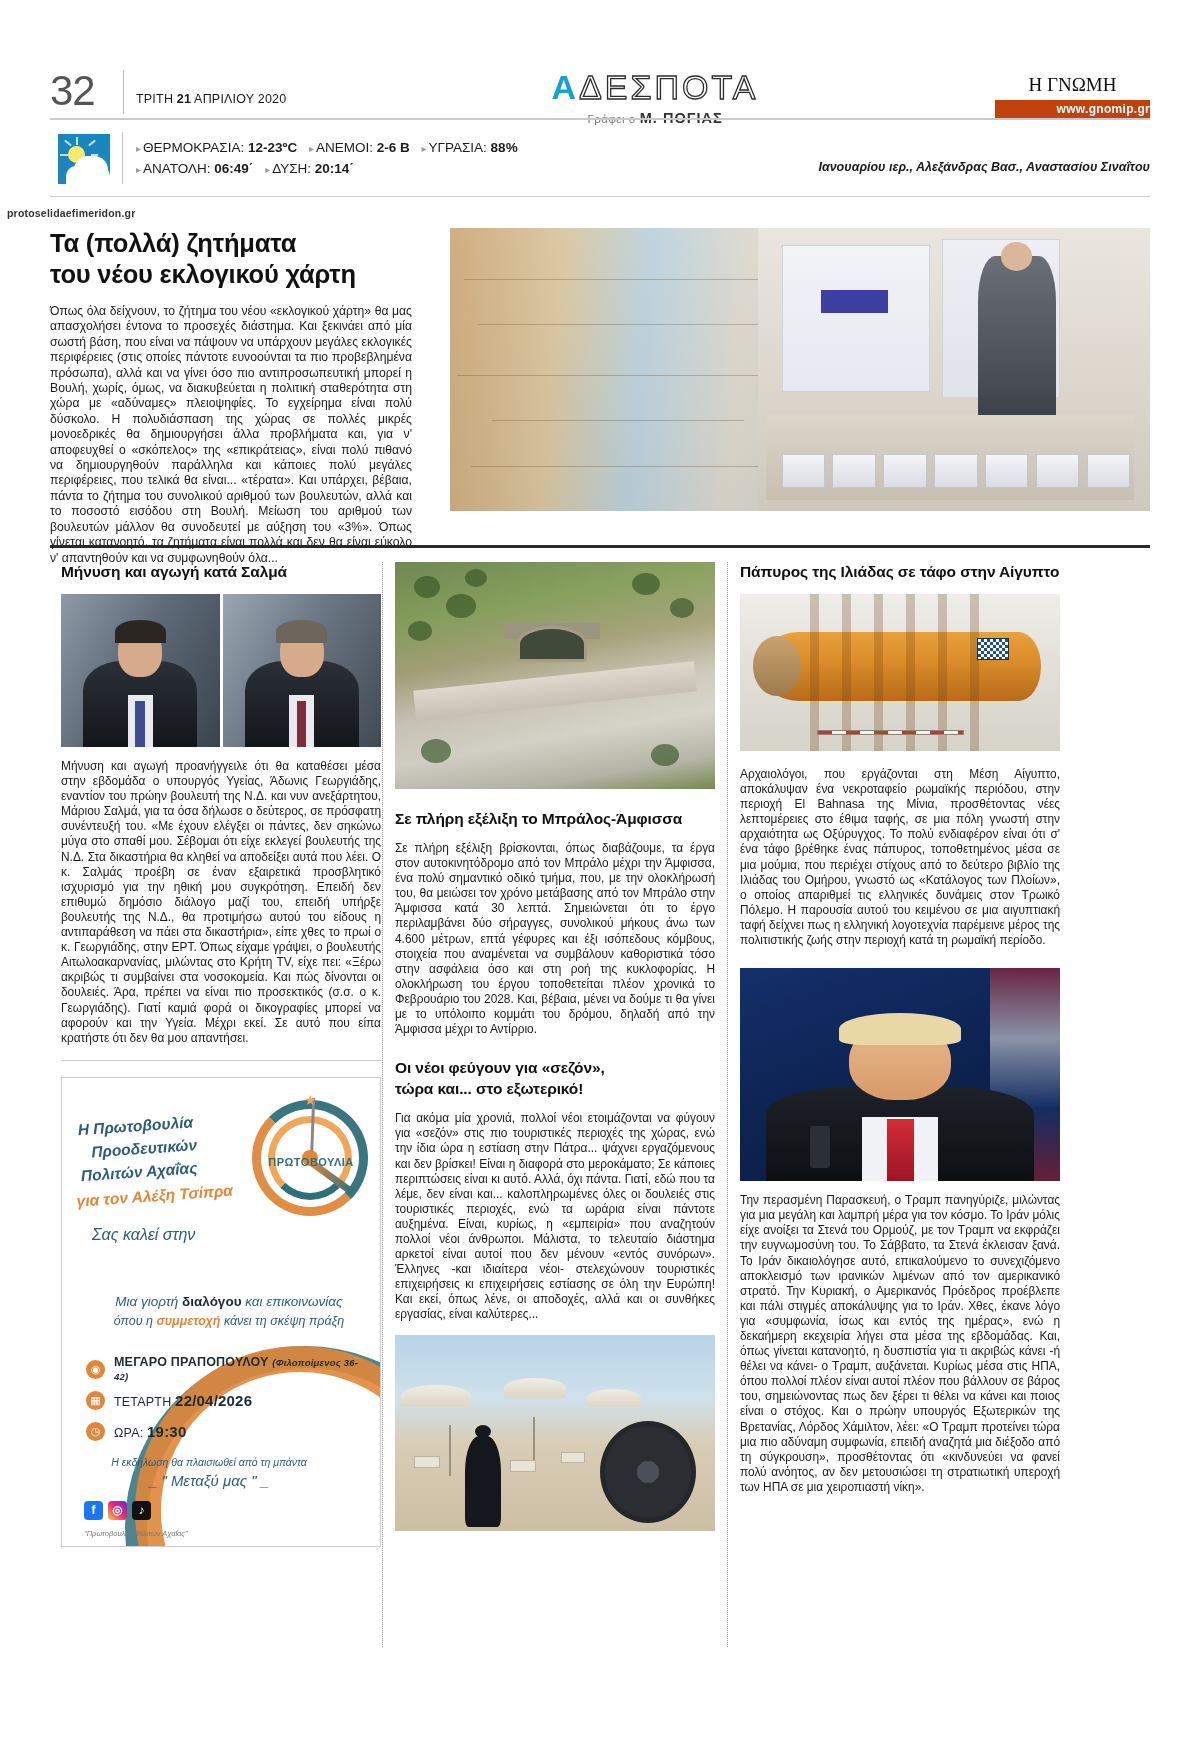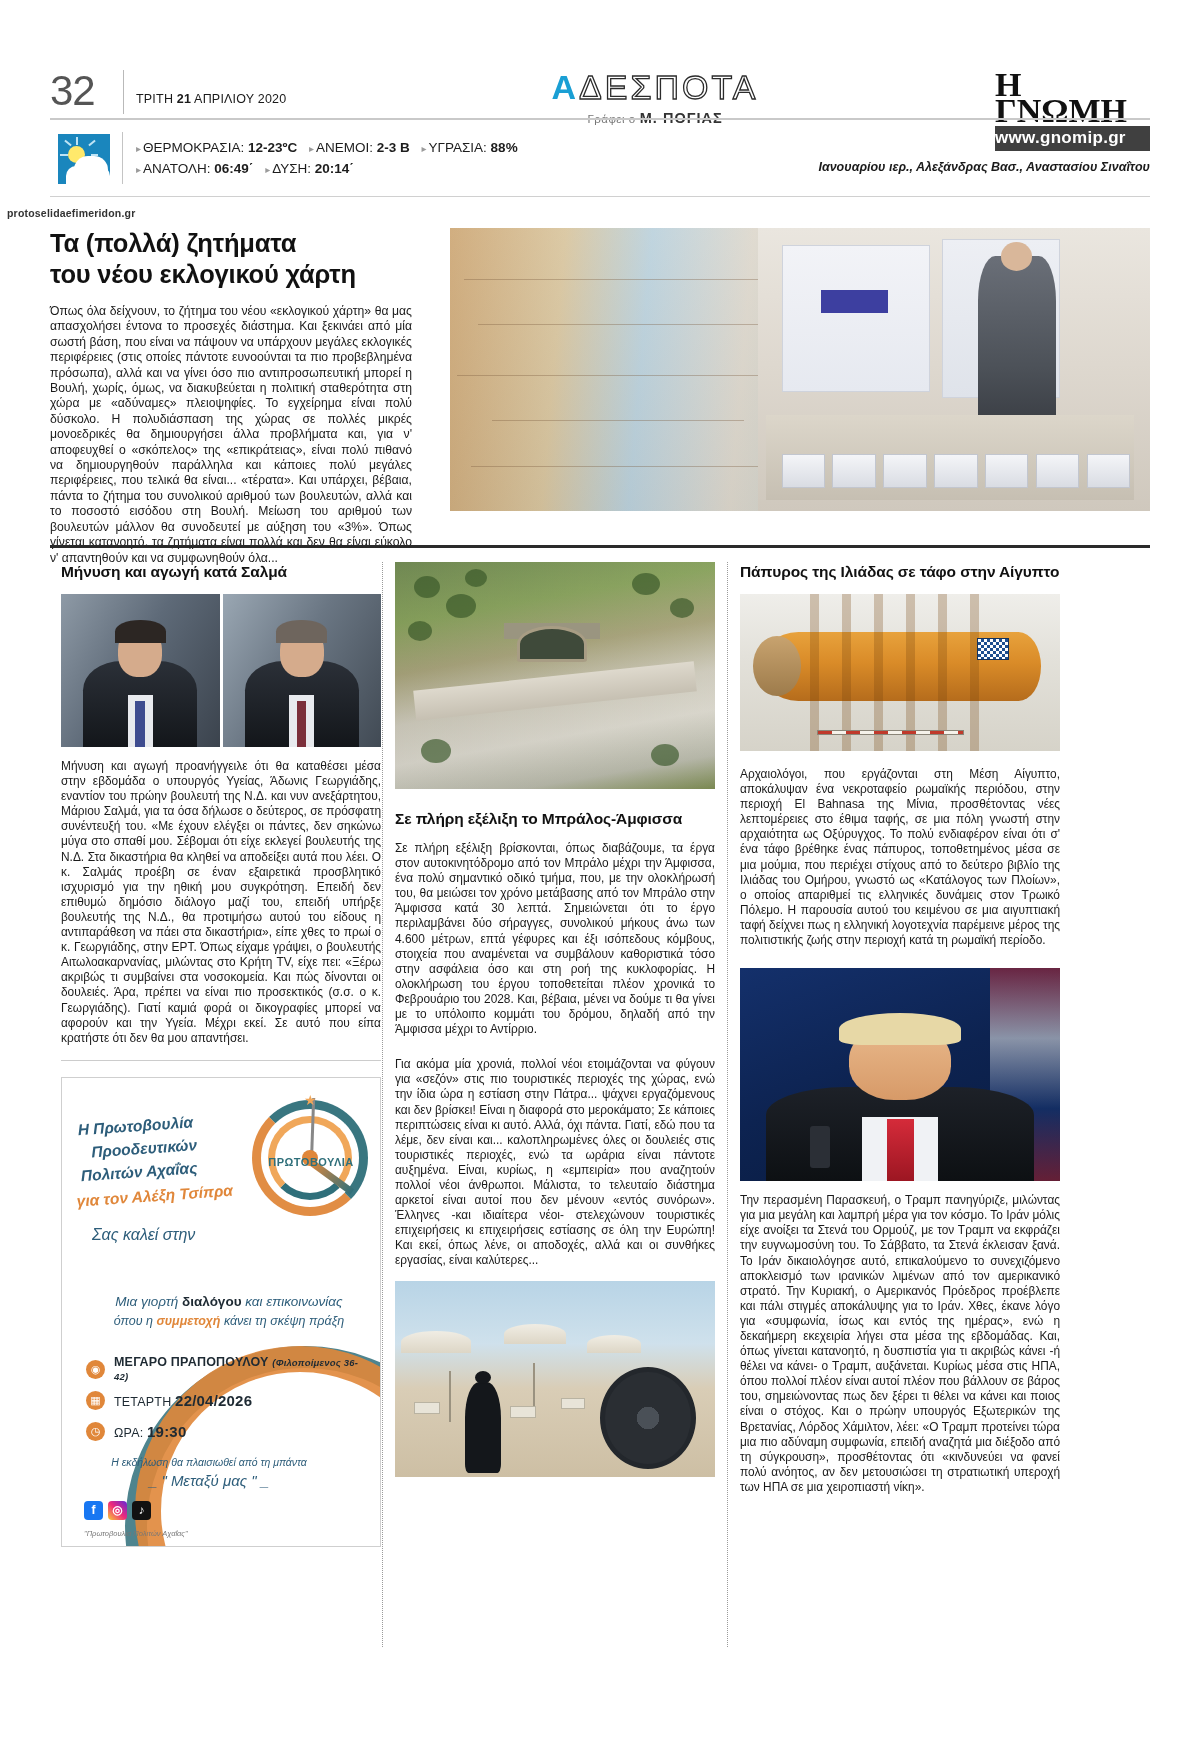--- a/index.html
+++ b/index.html
@@ -50,27 +50,27 @@
     font-size: 13px; color: #333; margin-top: 4px; letter-spacing: .5px;
     font-family: "Liberation Sans", sans-serif;
   }
   .cb-sub .light { color: #777; font-size: 11.5px; }
   .cb-sub b { font-weight: 700; font-size: 14.5px; letter-spacing: 1px;}
 
   .logo-block {
     position: absolute; right: 0px; top: 2px; width: 155px;
   }
   .logo-main {
-    font-size: 34px; font-weight: 700; letter-spacing: 0px;
+    font-size: 19px; font-weight: 400; letter-spacing: 0px;
     font-family: "Liberation Serif", serif;
-    color: #111; text-align: left; line-height: 26px;
+    color: #111; text-align: center; line-height: 26px;
   }
   .logo-url {
-    background: #404040; color: #fff; font-size: 17px; font-weight: 700;
-    text-align: left; padding: 2px 0 3px; margin-top: 2px; letter-spacing: .3px;
+    background: #c2410c; color: #fff; font-size: 12px; font-weight: 700;
+    text-align: right; padding: 2px 0 3px; margin-top: 2px; letter-spacing: .3px;
   }
 
   .hrule-top {
     position: absolute; left: 50px; top: 118px; width: 1100px; height: 2px;
     background: #c9c9c9;
   }
 
   
   .weather-row { position: absolute; left: 50px; top: 132px; width: 1100px; height: 56px; }
   .wx-icon {
@@ -507,21 +507,21 @@
       <div class="wx-sun"></div>
       <div class="wx-cloud"></div>
       <div class="wx-cloud2"></div>
     </div>
     <div class="wx-vline"></div>
     <div class="wx-lines">
       <div class="wx-line">
         <span class="arrow">▸</span><span>ΘΕΡΜΟΚΡΑΣΙΑ:</span>
         <b>12-23ºC</b>
         <span class="sep"></span><span class="arrow">▸</span><span>ΑΝΕΜΟΙ:</span>
-        <b>2-3 Β</b>
+        <b>2-6 Β</b>
         <span class="sep"></span><span class="arrow">▸</span><span>ΥΓΡΑΣΙΑ:</span>
         <b>88%</b>
       </div>
       <div class="wx-line">
         <span class="arrow">▸</span><span>ΑΝΑΤΟΛΗ:</span>
         <b>06:49΄</b>
         <span class="sep"></span><span class="arrow">▸</span><span>ΔΥΣΗ:</span>
         <b>20:14΄</b>
       </div>
     </div>
@@ -676,20 +676,24 @@
           <div class="a-tree" style="left:86%;top:16%;width:24px;height:20px;"></div>
           <div class="a-tree" style="left:8%;top:78%;width:30px;height:24px;"></div>
           <div class="a-tree" style="left:80%;top:80%;width:28px;height:22px;"></div>
         </div>
       </div>
       <div class="gap20"></div>
       <div class="sec-head">Σε πλήρη εξέλιξη το Μπράλος-Άμφισσα</div>
       <div class="body-text">Σε πλήρη εξέλιξη βρίσκονται, όπως διαβάζουμε, τα έργα στον αυτοκινητόδρομο από τον Μπράλο μέχρι την Άμφισσα, ένα πολύ σημαντικό οδικό τμήμα, που, με την ολοκλήρωσή του, θα μειώσει τον χρόνο μετάβασης από τον Μπράλο στην Άμφισσα κατά 30 λεπτά. Σημειώνεται ότι το έργο περιλαμβάνει δύο σήραγγες, συνολικού μήκους άνω των 4.600 μέτρων, επτά γέφυρες και έξι ισόπεδους κόμβους, στοιχεία που αναμένεται να συμβάλουν καθοριστικά τόσο στην ασφάλεια όσο και στη ροή της κυκλοφορίας. Η ολοκλήρωση του έργου τοποθετείται πλέον χρονικά το Φεβρουάριο του 2028. Και, βέβαια, μένει να δούμε τι θα γίνει με το υπόλοιπο κομμάτι του δρόμου, δηλαδή από την Άμφισσα μέχρι το Αντίρριο.</div>
 
       <div class="gap20"></div>
+      <div class="sec-head two">
+        <div>Οι νέοι φεύγουν για «σεζόν»,</div>
+        <div>τώρα και... στο εξωτερικό!</div>
+      </div>
       <div class="body-text">Για ακόμα μία χρονιά, πολλοί νέοι ετοιμάζονται να φύγουν για «σεζόν» στις πιο τουριστικές περιοχές της χώρας, ενώ την ίδια ώρα η εστίαση στην Πάτρα... ψάχνει εργαζόμενους και δεν βρίσκει! Είναι η διαφορά στο μεροκάματο; Σε κάποιες περιπτώσεις είναι κι αυτό. Αλλά, όχι πάντα. Γιατί, εδώ που τα λέμε, δεν είναι και... καλοπληρωμένες όλες οι δουλειές στις τουριστικές περιοχές, ενώ τα ωράρια είναι πάντοτε αυξημένα. Είναι, κυρίως, η «εμπειρία» που αναζητούν πολλοί νέοι άνθρωποι. Μάλιστα, το τελευταίο διάστημα αρκετοί είναι αυτοί που δεν μένουν «εντός συνόρων». Έλληνες -και ιδιαίτερα νέοι- στελεχώνουν τουριστικές επιχειρήσεις κι επιχειρήσεις εστίασης σε όλη την Ευρώπη! Και εκεί, όπως λένε, οι αποδοχές, αλλά και οι συνθήκες εργασίας, είναι καλύτερες...</div>
       <div class="gap12"></div>
       <div class="photo" style="height:196px;">
         <div class="ph-beach">
           <div class="umb" style="left:2%;top:26%;width:70px;height:22px;"></div>
           <div class="umb-pole" style="left:17%;top:46%;height:26%;"></div>
           <div class="umb" style="left:34%;top:22%;width:62px;height:20px;"></div>
           <div class="umb-pole" style="left:43%;top:42%;height:28%;"></div>
           <div class="umb" style="left:60%;top:28%;width:54px;height:18px;"></div>
           <div class="chair" style="left:6%;top:62%;width:26px;height:12px;"></div>

